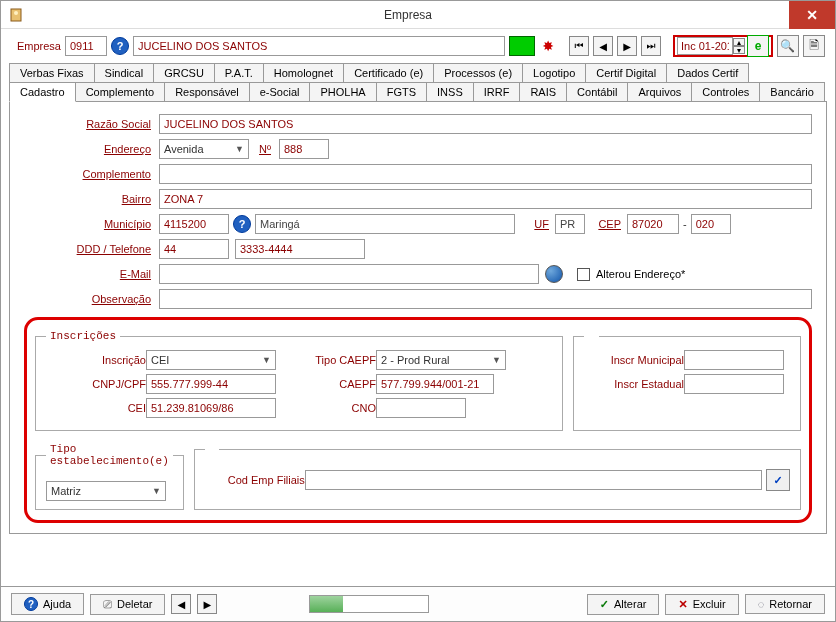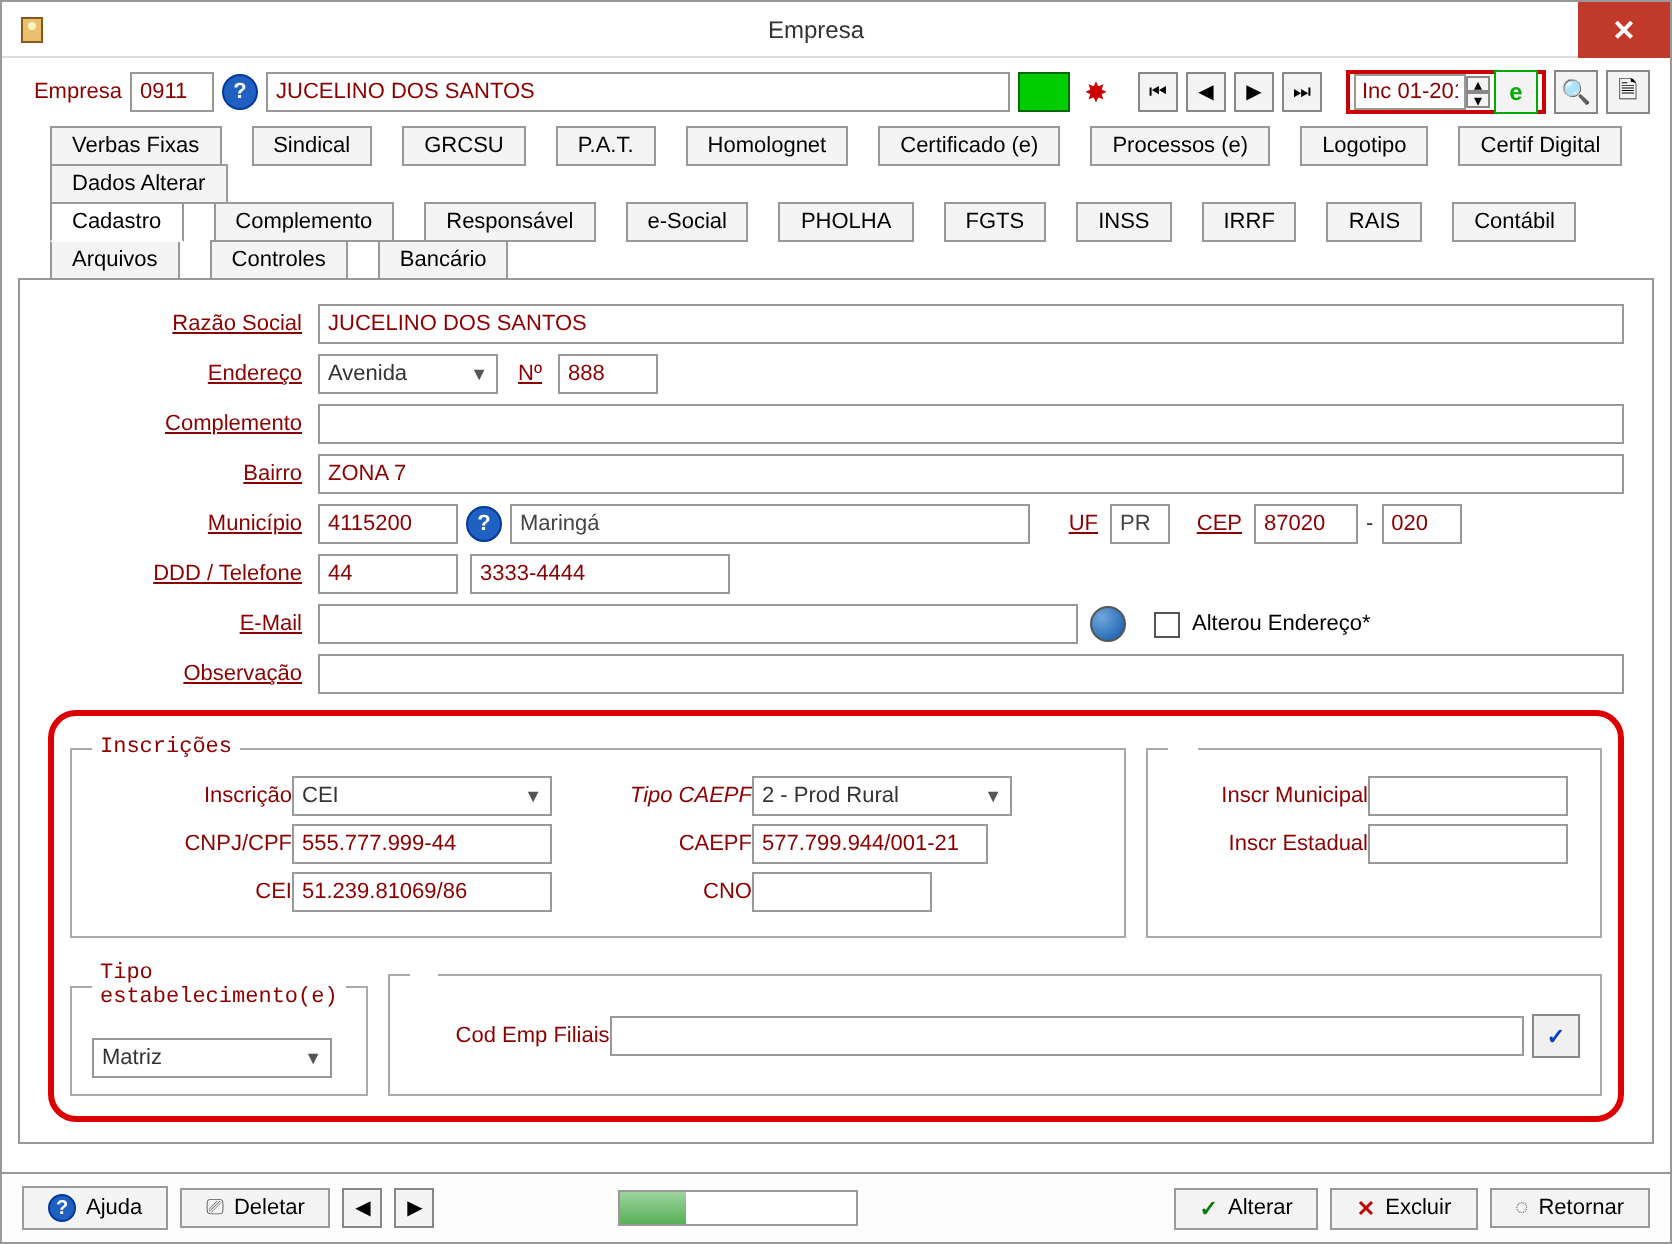--- a/index.html
+++ b/index.html
@@ -17,21 +17,21 @@
     .green-sq { width: 26px; height: 20px; background: #0c0; border: 1px solid #060; }
     .sun-icon { width: 18px; height: 18px; display:flex; align-items:center; justify-content:center; color:#c00; font-size:14px; }
     .navbtn { width: 20px; height: 20px; border: 1px solid #888; background: #f4f4f4; display:inline-flex; align-items:center; justify-content:center; cursor:pointer; font-size:10px; }
     .incbox { border: 2px solid #c00; padding: 1px 2px; display: inline-flex; align-items: center; height: 22px; }
     .incfld { border: 1px solid #999; color:#8B0000; padding:1px 3px; height:18px; width:56px; }
     .spin { display:flex; flex-direction:column; }
     .spin div{ width:12px;height:8px;border:1px solid #888;background:#f4f4f4;font-size:8px;display:flex;align-items:center;justify-content:center;cursor:pointer;}
     .iconbtn { width:22px;height:22px;border:1px solid #888;background:#f4f4f4;display:inline-flex;align-items:center;justify-content:center;cursor:pointer;font-size:12px;}
 
     .tabs { display:flex; flex-wrap:wrap; padding: 0 8px; }
-    .tab { border:1px solid #999; padding:3px 10px; background:#f4f4f4; margin-right:-1px; margin-bottom:-1px; cursor:pointer; white-space:nowrap;margin-left:16px; }
+    .tab { border:1px solid #999; padding:3px 10px; background:#f4f4f4; margin-right:-1px; margin-bottom:-1px; cursor:pointer; white-space:nowrap; }
     .tab.active { background:#fff; border-bottom:1px solid #fff; z-index:2; position:relative; }
 
     .tab-body { border:1px solid #999; margin: 0 8px; padding: 12px 14px 10px 14px; }
 
     .form-row { display:flex; align-items:center; margin-bottom:5px; }
     .form-row .lbl { width: 135px; padding-right:8px;text-decoration:underline; }
     .long { flex:1; }
 
     fieldset { border:1px solid #aaa; padding: 8px 10px; margin-top:4px; }
     legend { color:#8B0000; padding:0 4px;font-family:Liberation Mono, monospace; }
@@ -104,21 +104,21 @@
 <div class="tabs" id="tabs-row1">
     <div class="tab">Verbas Fixas</div>
     <div class="tab">Sindical</div>
     <div class="tab">GRCSU</div>
     <div class="tab">P.A.T.</div>
     <div class="tab">Homolognet</div>
     <div class="tab">Certificado (e)</div>
     <div class="tab">Processos (e)</div>
     <div class="tab">Logotipo</div>
     <div class="tab">Certif Digital</div>
-    <div class="tab">Dados Alterar</div>
+    <div class="tab">Dados Certif</div>
   </div>
 
 <div class="tabs" id="tabs-row2">
     <div class="tab active">Cadastro</div>
     <div class="tab">Complemento</div>
     <div class="tab">Responsável</div>
     <div class="tab">e-Social</div>
     <div class="tab">PHOLHA</div>
     <div class="tab">FGTS</div>
     <div class="tab">INSS</div>
@@ -191,21 +191,21 @@
   <div class="highlight">
     <div class="hwrap">
       <fieldset class="hleft">
         <legend>Inscrições</legend>
         <div class="gridrow">
           <span class="lbl">Inscrição</span>
           <div class="cbo" style="width:130px;">
               <span>CEI</span>
               <span class="arrow">▼</span>
             </div>
-          <span class="lbl" style="width:100px;font-style:italic;">Tipo CAEPF</span>
+          <span class="lbl" style="width:100px;">Tipo CAEPF</span>
           <div class="cbo" style="width:130px;">
               <span>2 - Prod Rural</span>
               <span class="arrow">▼</span>
             </div>
         </div>
         <div class="gridrow">
           <span class="lbl">CNPJ/CPF</span>
           <input class="fld" style="width: 130px;" value="555.777.999-44">
           <span class="lbl" style="width:100px;">CAEPF</span>
           <input class="fld" style="width: 118px;" value="577.799.944/001-21">

